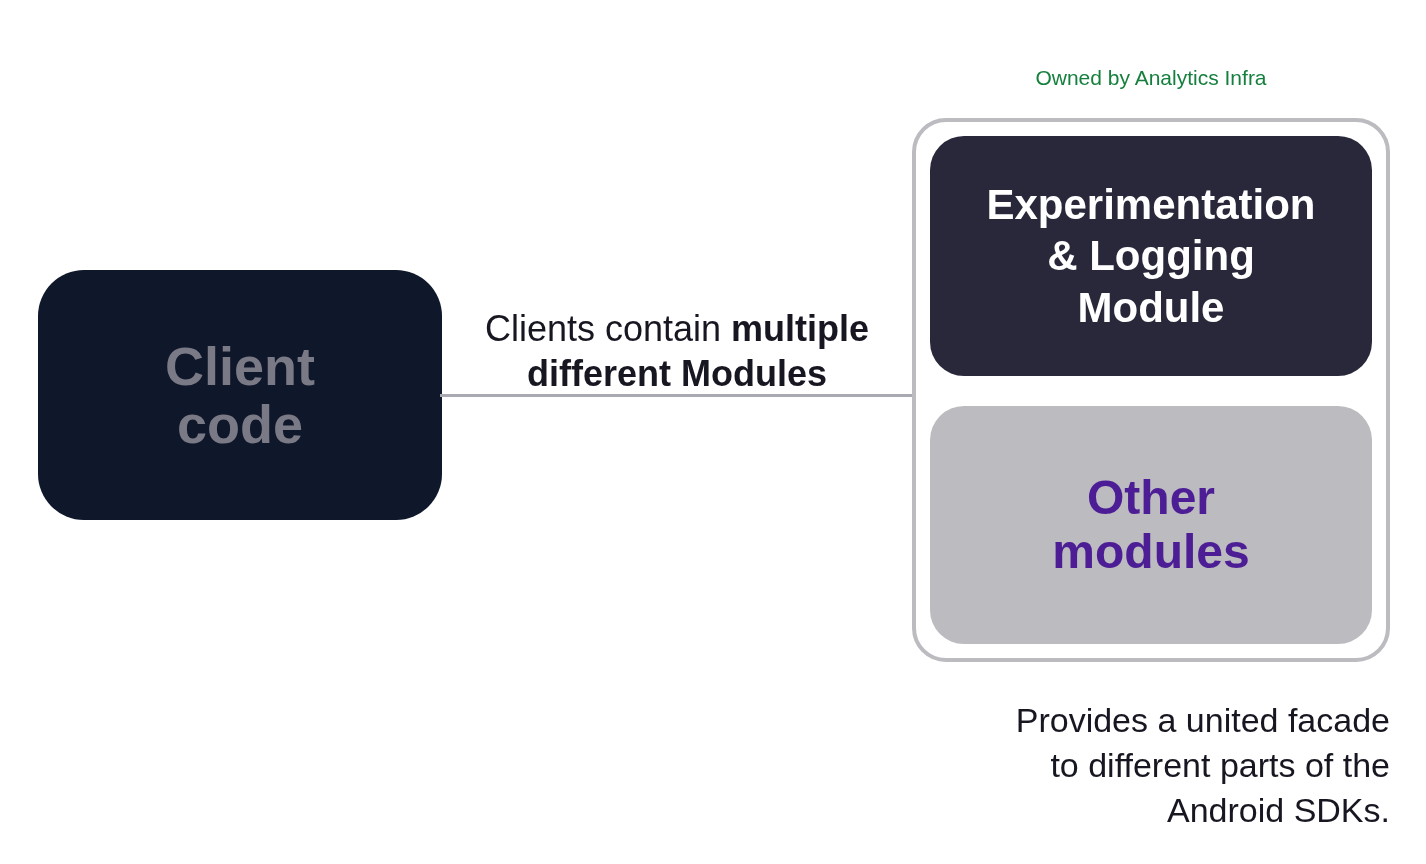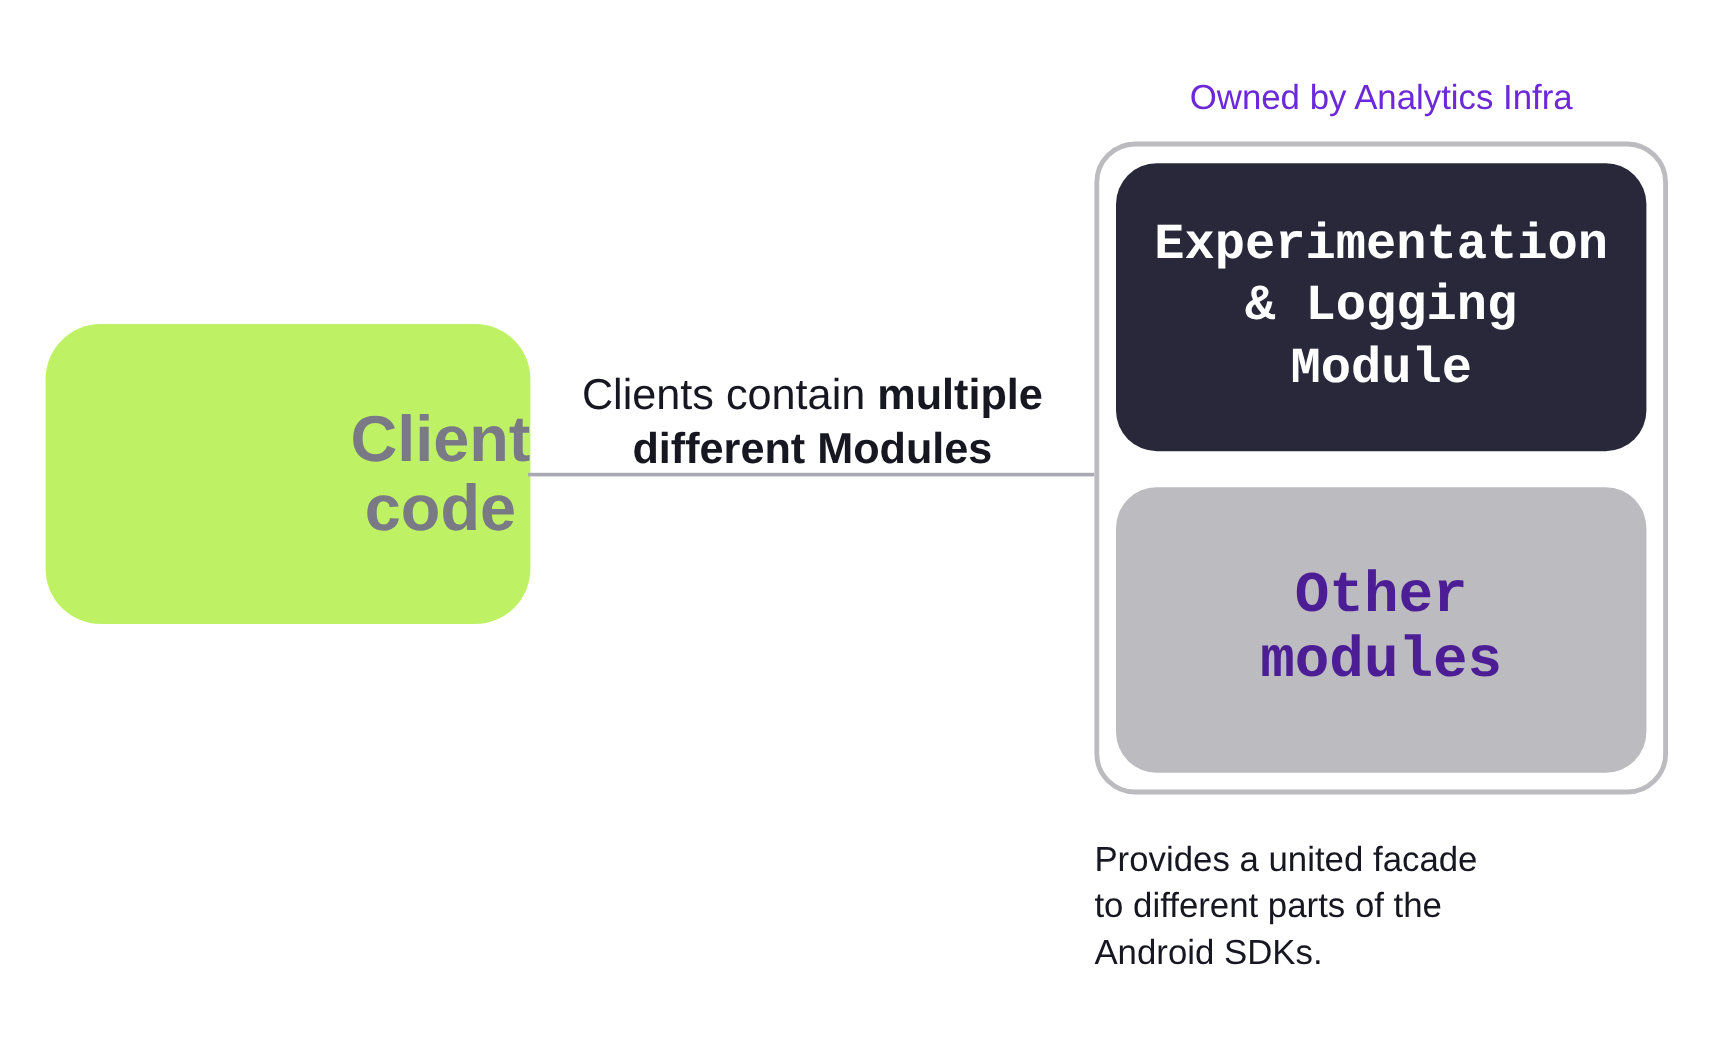--- a/index.html
+++ b/index.html
@@ -5,25 +5,25 @@
   * { box-sizing: border-box; margin: 0; padding: 0; }
   html, body { width: 1426px; height: 864px; background: #ffffff; font-family: "Segoe UI", Arial, Helvetica, sans-serif; }
   .stage { position: relative; width: 1426px; height: 864px; }
 
   .client-box {
     position: absolute;
     left: 38px;
     top: 270px;
     width: 404px;
     height: 250px;
-    background: #bef264;
+    background: #0f172a;
     border-radius: 46px;
     display: flex;
     align-items: center;
-    justify-content: flex-end;
+    justify-content: center;
     text-align: center;
   }
   .client-box .label {
     color: #7a7986;
     font-weight: 800;
     font-size: 54px;
     line-height: 1.08;
   }
 
   .conn-line {
@@ -47,37 +47,36 @@
     font-weight: 400;
   }
   .conn-label b { font-weight: 800; }
 
   .top-caption {
     position: absolute;
     left: 912px;
     top: 66px;
     width: 478px;
     text-align: center;
-    font-size: 29px;
-    color: #6d28d9;
+    font-size: 21px;
+    color: #15803d;
   }
 
   .modules-container {
     position: absolute;
     left: 912px;
     top: 118px;
     width: 478px;
     height: 544px;
     border: 4px solid #bbbbc0;
     border-radius: 34px;
     padding: 14px;
     display: flex;
     flex-direction: column;
     gap: 30px;
-    font-family: Liberation Mono, monospace;
   }
 
   .exp-module {
     flex: 0 0 240px;
     background: #28283a;
     border-radius: 34px;
     display: flex;
     align-items: center;
     justify-content: center;
     text-align: center;
@@ -103,22 +102,22 @@
     font-size: 48px;
     font-weight: 800;
     line-height: 1.12;
   }
 
   .bottom-caption {
     position: absolute;
     left: 912px;
     top: 698px;
     width: 478px;
-    text-align: left;
-    font-size: 29px;
+    text-align: right;
+    font-size: 34px;
     line-height: 1.32;
     color: #171722;
   }
   .bottom-caption b { font-weight: 400; }
 
   .pre { white-space: pre-line; }
 </style>
 </head>
 <body>
 

